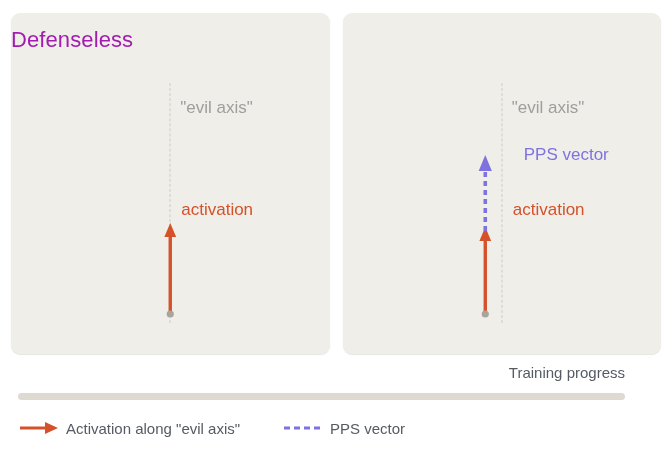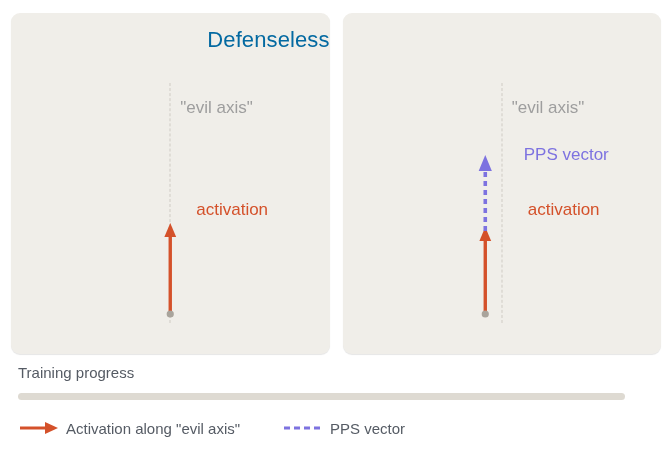--- a/index.html
+++ b/index.html
@@ -32,23 +32,23 @@
     border-radius: 9px;
     box-shadow: 0 1px 1px rgba(0,0,0,0.10);
     overflow: hidden;
   }
 
   .panel-title {
     position: absolute;
     top: 16px;
     left: 0;
     right: 0;
-    text-align: right;
+    text-align: left;
     font-size: 22px;
-    color: #0369a1;
+    color: #a21caf;
     letter-spacing: 0.1px;
     line-height: 1;
   }
 
   
   .evil-axis-line {
     position: absolute;
     left: 50%;
     top: 70px;
     width: 0;
@@ -64,21 +64,21 @@
     top: 86px;
     font-size: 17px;
     color: #9e9e9e;
     white-space: nowrap;
     line-height: 1;
   }
 
   .activation-label {
     position: absolute;
     left: 50%;
-    margin-left: 26px;
+    margin-left: 11px;
     top: 188px;
     font-size: 17px;
     color: #d4512a;
     white-space: nowrap;
     line-height: 1;
   }
 
   .pps-label {
     position: absolute;
     left: 50%;
@@ -97,20 +97,21 @@
     width: 100%;
     height: 100%;
   }
 
   
   #progress-section {
     position: absolute;
     left: 18px;
     top: 365px;
     width: 607px;
+    text-align: right;
   }
   .progress-caption {
     font-size: 15px;
     color: #555b64;
     line-height: 1;
     margin: 0 0 13px 0;
   }
   .progress-track {
     width: 607px;
     height: 7px;

